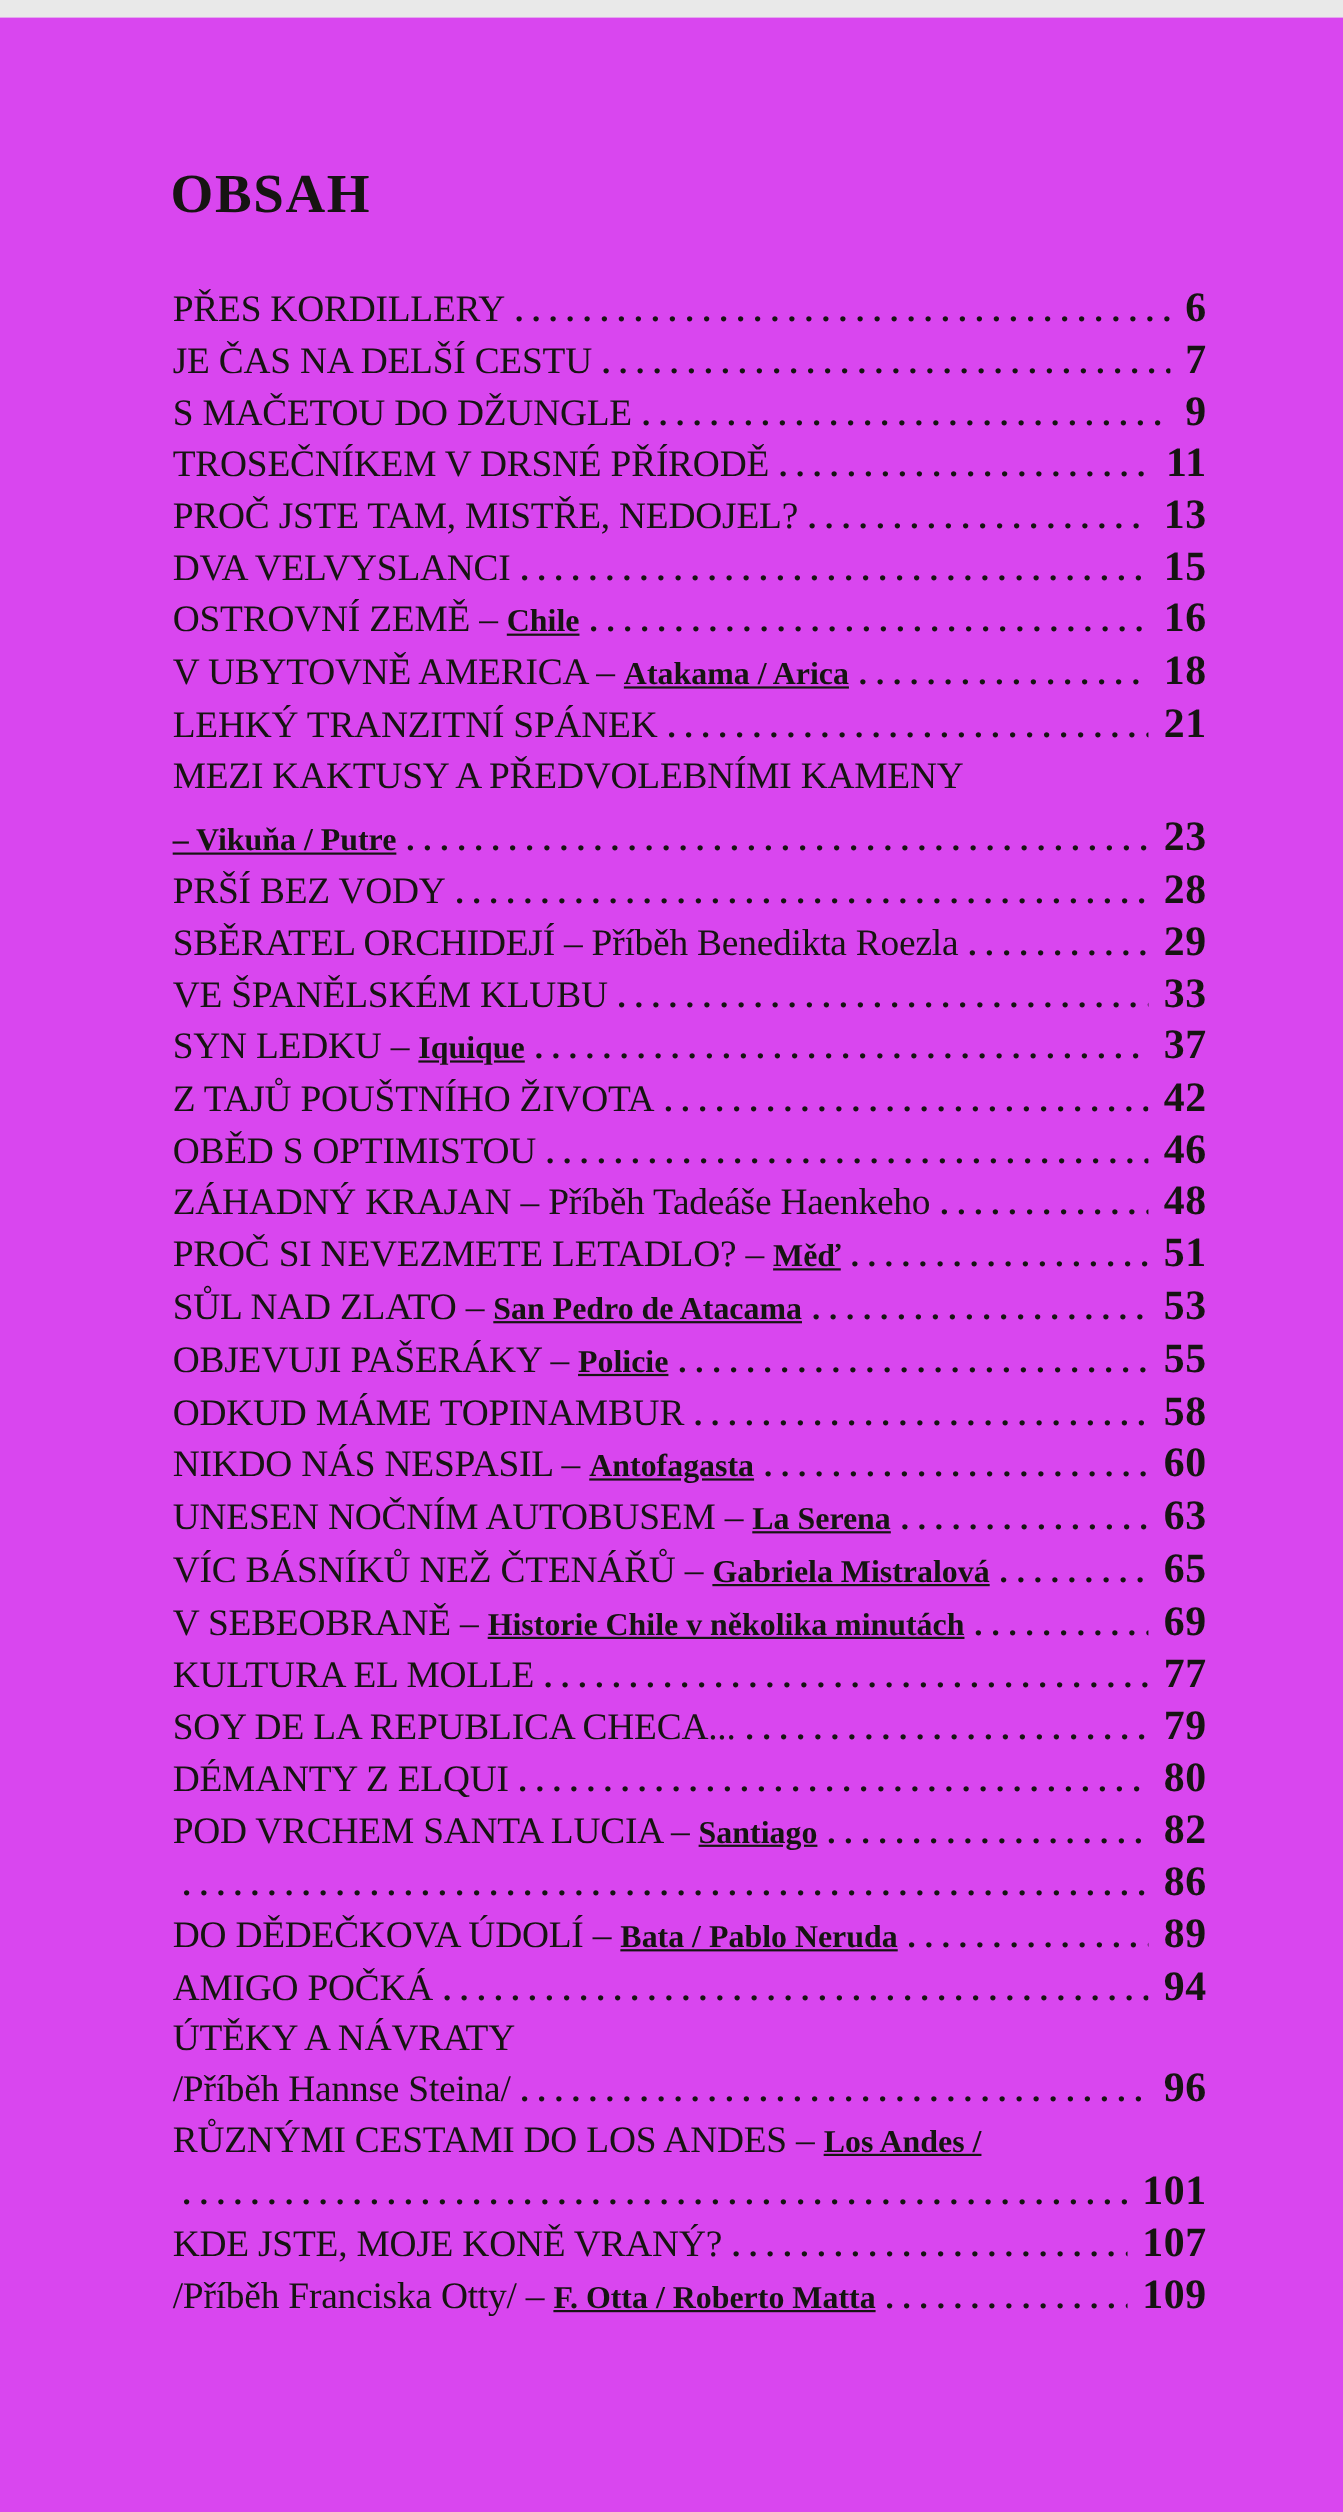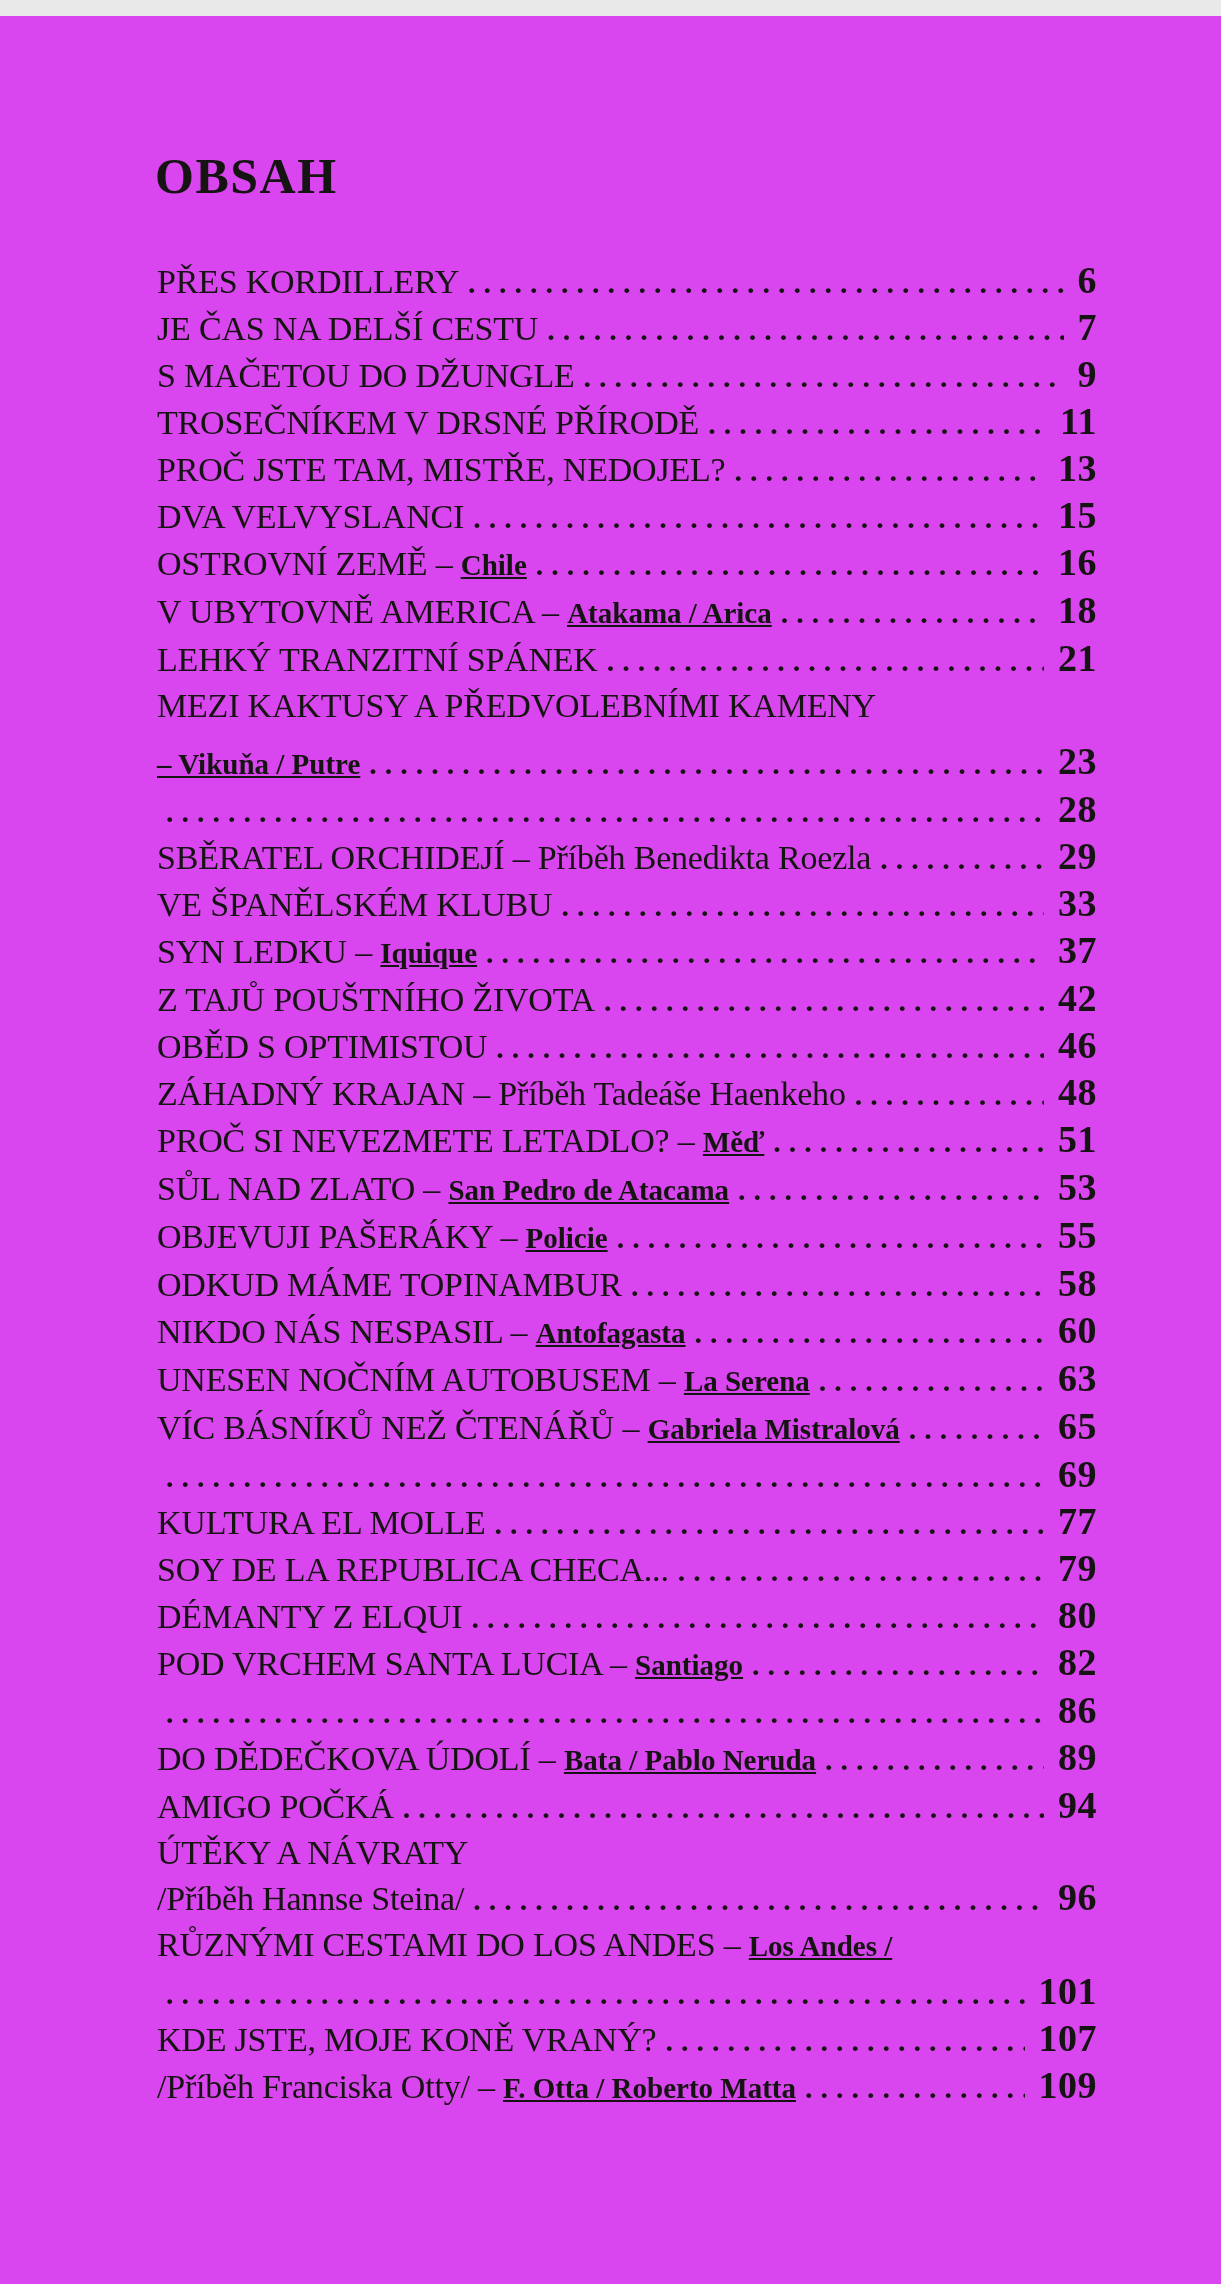--- a/index.html
+++ b/index.html
@@ -107,20 +107,21 @@
       </div>
       <div class="toc-row">
     <span class="entry-text"><span class="seg-caps">MEZI KAKTUSY A PŘEDVOLEBNÍMI KAMENY</span></span>
   </div>
       <div class="toc-row extra-space">
     <span class="entry-text"><span class="seg-bold">– Vikuňa / Putre</span></span>
   <span class="dots"></span>
         <span class="pnum">23</span>
       </div>
       <div class="toc-row">
+    <span class="entry-text"><span class="seg-caps">PRŠÍ BEZ VODY</span></span>
   <span class="dots"></span>
         <span class="pnum">28</span>
       </div>
       <div class="toc-row">
     <span class="entry-text"><span class="seg-caps">SBĚRATEL ORCHIDEJÍ – </span><span class="seg-reg">Příběh Benedikta Roezla</span></span>
   <span class="dots"></span>
         <span class="pnum">29</span>
       </div>
       <div class="toc-row">
     <span class="entry-text"><span class="seg-caps">VE ŠPANĚLSKÉM KLUBU</span></span>
@@ -176,20 +177,21 @@
     <span class="entry-text"><span class="seg-caps">UNESEN NOČNÍM AUTOBUSEM – </span><span class="seg-bold">La Serena</span></span>
   <span class="dots"></span>
         <span class="pnum">63</span>
       </div>
       <div class="toc-row">
     <span class="entry-text"><span class="seg-caps">VÍC BÁSNÍKŮ NEŽ ČTENÁŘŮ – </span><span class="seg-bold">Gabriela Mistralová</span></span>
   <span class="dots"></span>
         <span class="pnum">65</span>
       </div>
       <div class="toc-row">
+    <span class="entry-text"><span class="seg-caps">V SEBEOBRANĚ – </span><span class="seg-bold">Historie Chile v několika minutách</span></span>
   <span class="dots"></span>
         <span class="pnum">69</span>
       </div>
       <div class="toc-row">
     <span class="entry-text"><span class="seg-caps">KULTURA EL MOLLE</span></span>
   <span class="dots"></span>
         <span class="pnum">77</span>
       </div>
       <div class="toc-row">
     <span class="entry-text"><span class="seg-caps">SOY DE LA REPUBLICA CHECA...</span></span>

